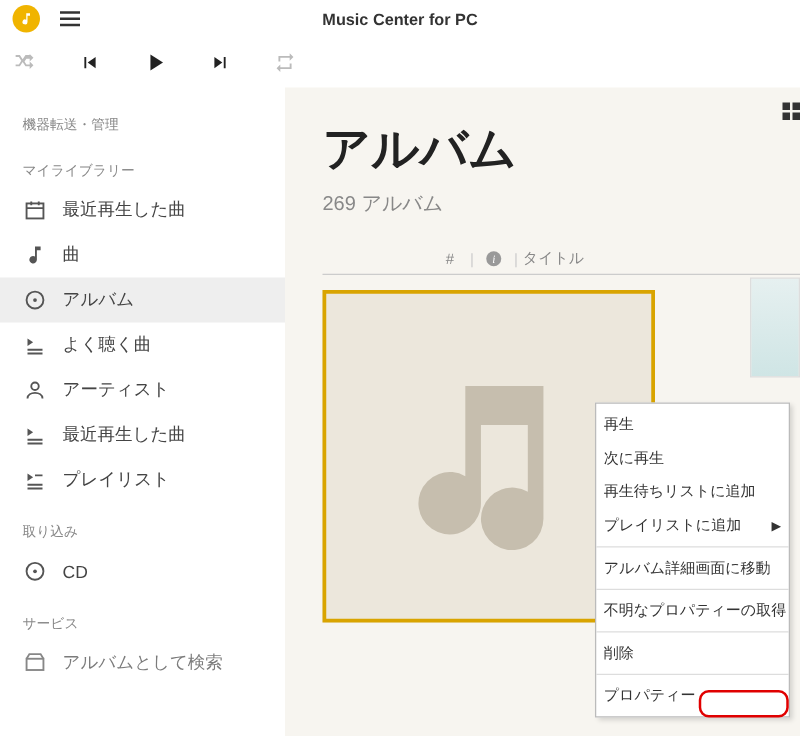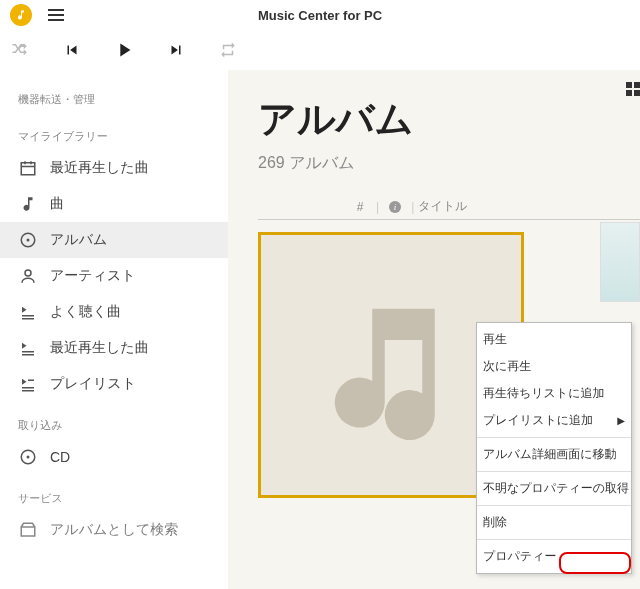--- a/index.html
+++ b/index.html
@@ -303,35 +303,35 @@
             <circle cx="12" cy="12" r="9" fill="none" stroke="currentColor" stroke-width="2"></circle>
             <circle cx="12" cy="12" r="2" fill="currentColor"></circle>
           </svg>
       </span>
       <span class="sb-label">アルバム</span>
     </div>
 
     <div class="sb-item">
       <span class="sb-icon">
         <svg width="18" height="18" viewBox="0 0 24 24">
+            <path d="M4 5l6 4-6 4V5z" fill="currentColor"></path>
+            <path d="M4 17h16M4 21h16" stroke="currentColor" stroke-width="2"></path>
+          </svg>
+      </span>
+      <span class="sb-label">よく聴く曲</span>
+    </div>
+
+    <div class="sb-item">
+      <span class="sb-icon">
+        <svg width="18" height="18" viewBox="0 0 24 24">
             <circle cx="12" cy="8" r="4" fill="none" stroke="currentColor" stroke-width="2"></circle>
             <path d="M4 21c0-4 4-6 8-6s8 2 8 6" fill="none" stroke="currentColor" stroke-width="2"></path>
           </svg>
       </span>
       <span class="sb-label">アーティスト</span>
-    </div>
-
-    <div class="sb-item">
-      <span class="sb-icon">
-        <svg width="18" height="18" viewBox="0 0 24 24">
-            <path d="M4 5l6 4-6 4V5z" fill="currentColor"></path>
-            <path d="M4 17h16M4 21h16" stroke="currentColor" stroke-width="2"></path>
-          </svg>
-      </span>
-      <span class="sb-label">よく聴く曲</span>
     </div>
 
     <div class="sb-item">
       <span class="sb-icon">
         <svg width="18" height="18" viewBox="0 0 24 24">
             <path d="M4 5l6 4-6 4V5z" fill="currentColor"></path>
             <path d="M4 17h16M4 21h16" stroke="currentColor" stroke-width="2"></path>
           </svg>
       </span>
       <span class="sb-label">最近再生した曲</span>

